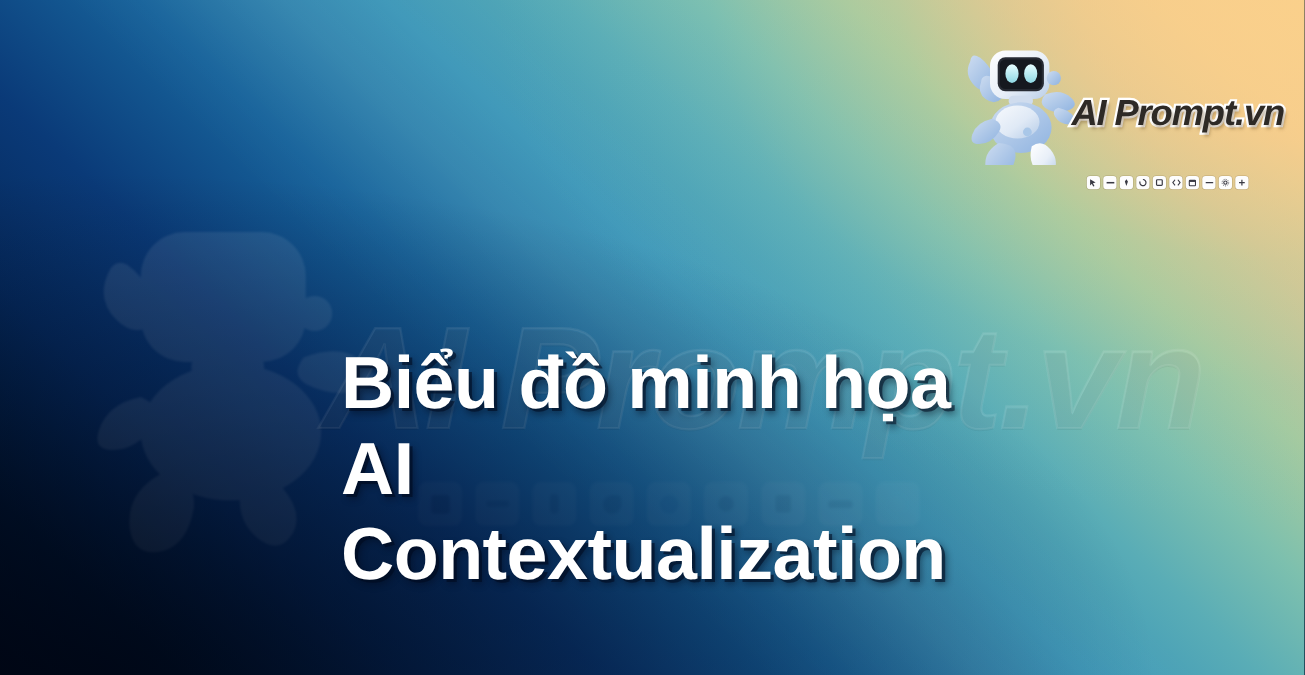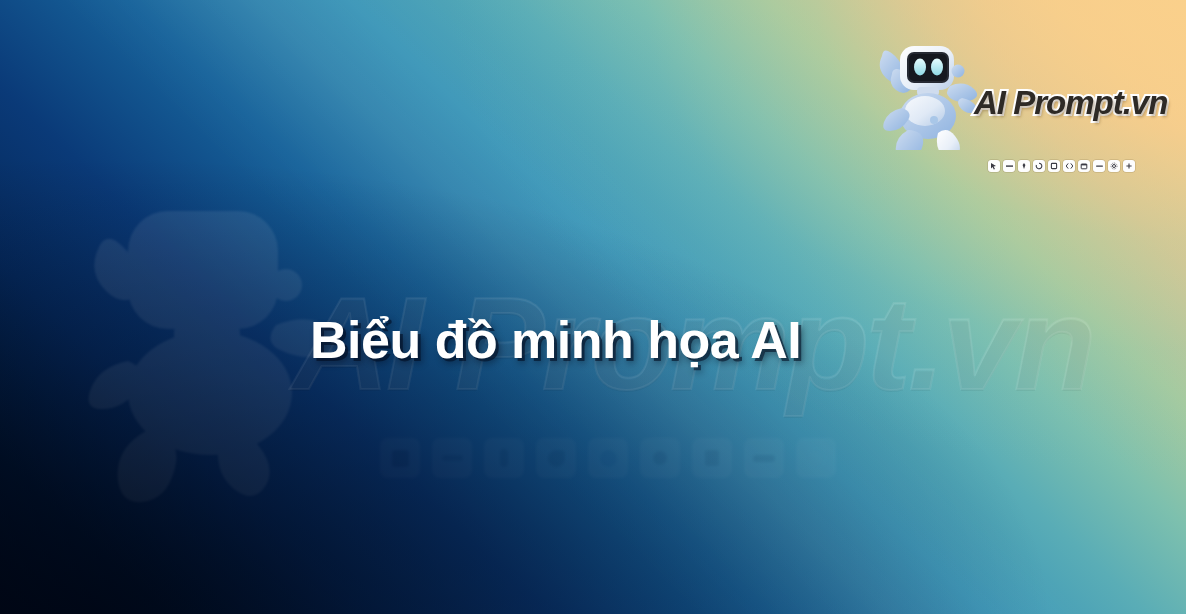--- a/index.html
+++ b/index.html
@@ -98,21 +98,21 @@
   .wm-icons .box.c6 i { border-radius:50%; width:14px; height:14px; }
   .wm-icons .box.c7 i { border-radius:3px; width:14px; height:16px; }
   .wm-icons .box.c8 i { height:7px; width:22px; border-radius:3px; }
   .wm-icons .box.c9 i { border-radius:50%; width:16px; height:16px; background:rgba(120,170,190,0.45); }
 
   
   .headline {
     position:absolute;
     left:310px; top:310px;
     width:620px;
-    font-size:52px;
+    font-size:67px;
     line-height:1.16;
     font-weight:bold;
     color:#ffffff;
     text-shadow:
        3px 3px 0 rgba(0,10,30,0.55),
        4px 5px 7px rgba(0,8,24,0.45);
     letter-spacing:-0.5px;
   }
 
   
@@ -222,20 +222,21 @@
     <span class="box c9">
         <i></i>
       </span>
   </div>
 
   <div class="sheen"></div>
   <div class="vignette"></div>
 
   <div class="headline">
     <div>Biểu đồ minh họa AI</div>
+    <div>Contextualization</div>
   </div>
 
   <div class="logo">
 
     <div class="logo-robot">
       <svg viewBox="0 0 116 116" width="116" height="116" aria-hidden="true">
         <defs>
           <linearGradient id="bodyG" x1="0" y1="0" x2="1" y2="1">
             <stop offset="0%" stop-color="#ffffff"></stop>
             <stop offset="55%" stop-color="#e8eff8"></stop>

